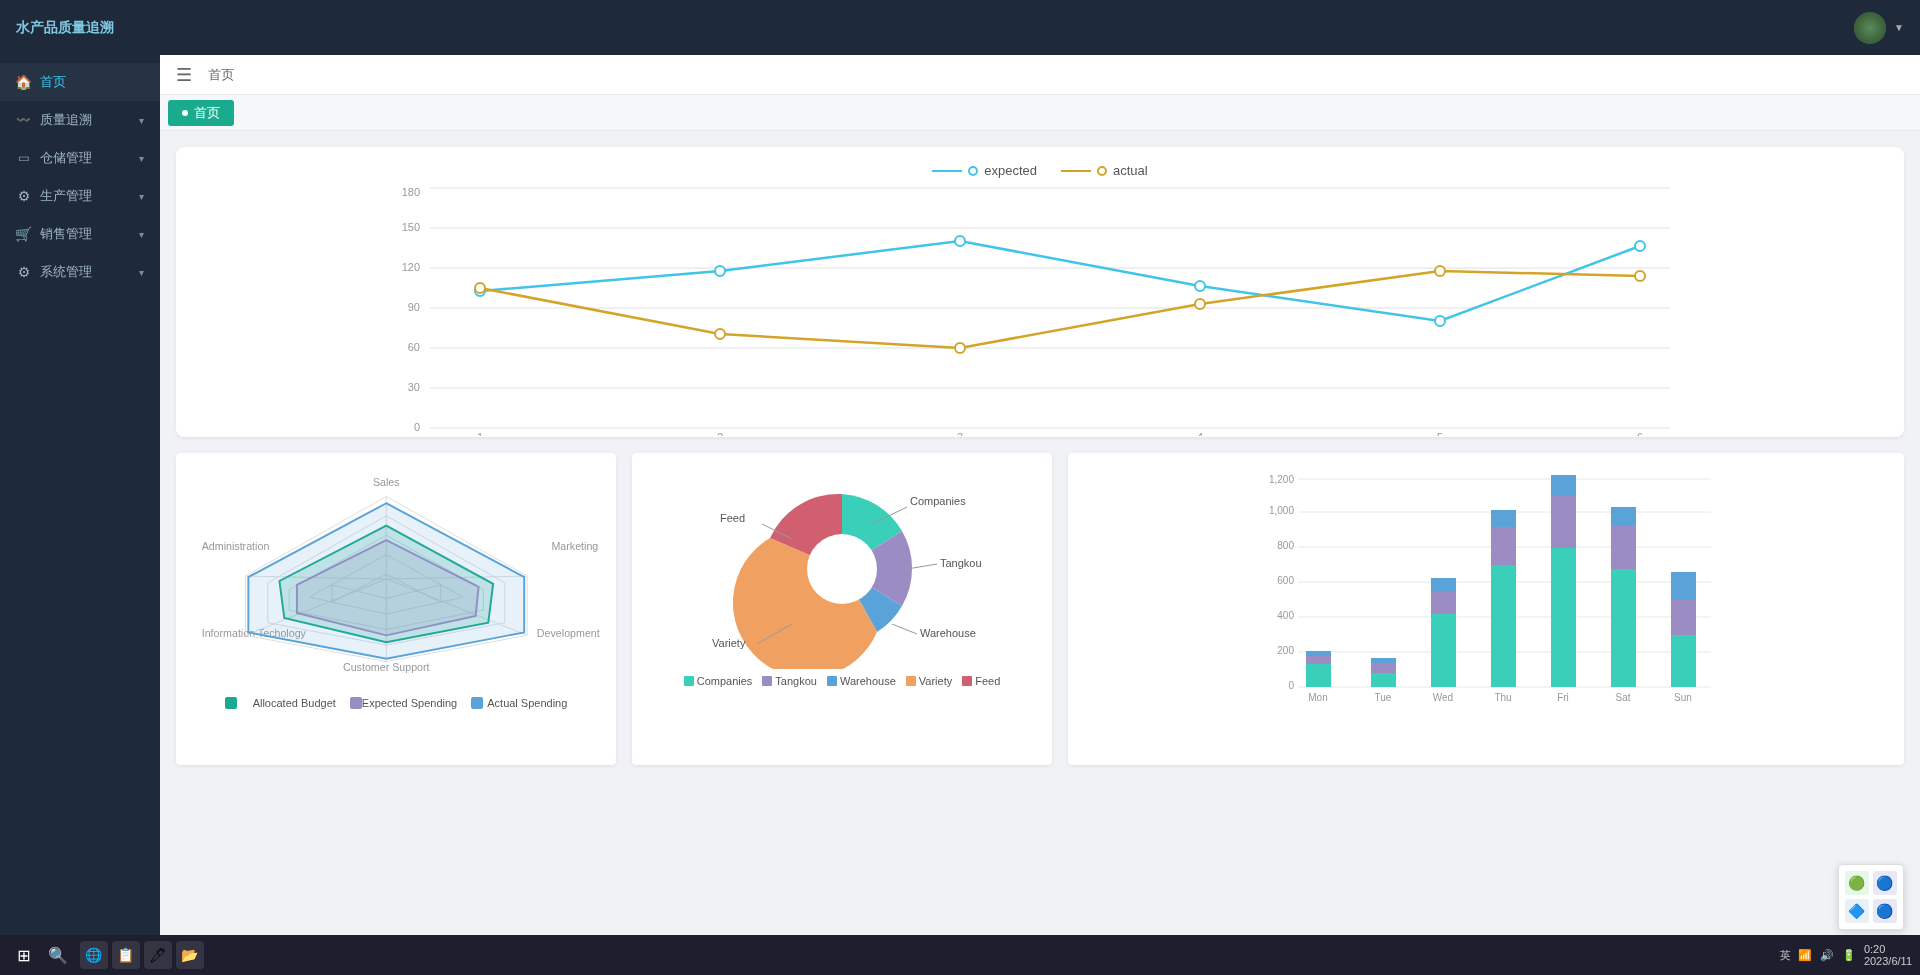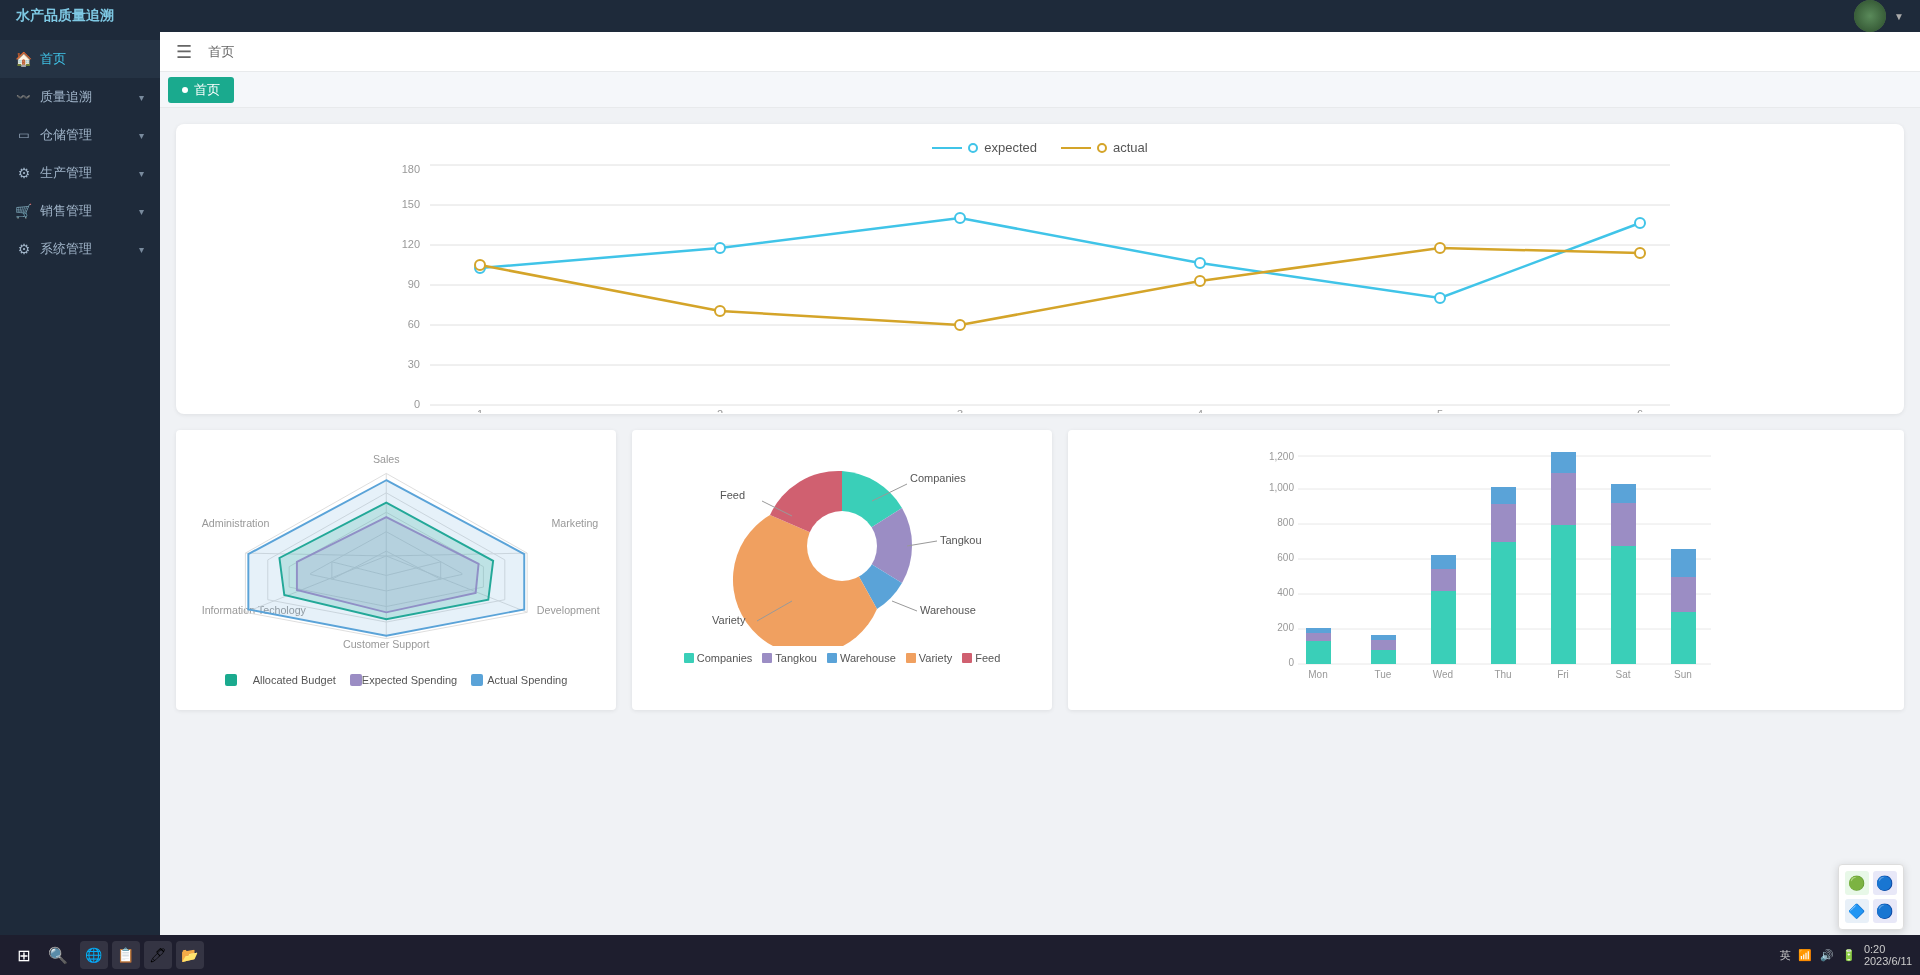--- a/index.html
+++ b/index.html
@@ -1,19 +1,19 @@
 <!DOCTYPE html>
 <html><head>
   <meta charset="utf-8">
   <style>
     * { margin: 0; padding: 0; box-sizing: border-box; }
     body { font-family: 'Microsoft YaHei', Arial, sans-serif; background: #f0f2f5; display: flex; flex-direction: column; height: 975px; overflow: hidden; }
     
     
-    .top-bar { height: 32px; background: #1e2a3a; display: flex; align-items: center; justify-content: space-between; padding: 0 16px; flex-shrink: 0; }
+    .top-bar { height: 55px; background: #1e2a3a; display: flex; align-items: center; justify-content: space-between; padding: 0 16px; flex-shrink: 0; }
     .top-bar-title { color: #7ec8e3; font-size: 14px; font-weight: bold; }
     .top-bar-right { display: flex; align-items: center; gap: 8px; }
     .avatar { width: 32px; height: 32px; border-radius: 50%; background: #4a6a4a; overflow: hidden; display: flex; align-items: center; justify-content: center; }
     .avatar-img { width: 100%; height: 100%; background: radial-gradient(circle, #5a8a5a, #2a4a2a); border-radius: 50%; }
     
     
     .main-layout { display: flex; flex: 1; overflow: hidden; }
     
     
     .sidebar { width: 160px; background: #1e2a3a; display: flex; flex-direction: column; flex-shrink: 0; padding-top: 8px; }
@@ -45,21 +45,21 @@
     
     
     .line-chart-container { height: 290px; }
     .line-chart-legend { display: flex; justify-content: center; gap: 24px; margin-bottom: 8px; }
     .legend-item { display: flex; align-items: center; gap: 6px; font-size: 13px; color: #555; }
     .legend-dot { width: 10px; height: 10px; border-radius: 50%; border: 2px solid currentColor; background: #fff; }
     .legend-dot.cyan { border-color: #40c4e8; }
     .legend-dot.gold { border-color: #d4a429; }
     
     
-    .bottom-charts-row { display: flex; gap: 16px; height: 280px; }
+    .bottom-charts-row { display: flex; gap: 16px; height: 312px; }
     .bottom-chart-card { background: #fff; border-radius: 4px; padding: 16px; box-shadow: 0 1px 4px rgba(0,0,0,0.08); }
     .radar-card { flex: 0 0 440px; }
     .donut-card { flex: 0 0 420px; }
     .bar-card { flex: 1; }
     
     
     .taskbar { height: 40px; background: #1e1e2e; display: flex; align-items: center; padding: 0 8px; gap: 4px; flex-shrink: 0; position: relative; }
     .taskbar-start { width: 32px; height: 28px; display: flex; align-items: center; justify-content: center; color: #fff; font-size: 16px; }
     .taskbar-search { width: 28px; height: 28px; display: flex; align-items: center; justify-content: center; color: #ccc; }
     .taskbar-apps { display: flex; gap: 4px; margin-left: 4px; }

